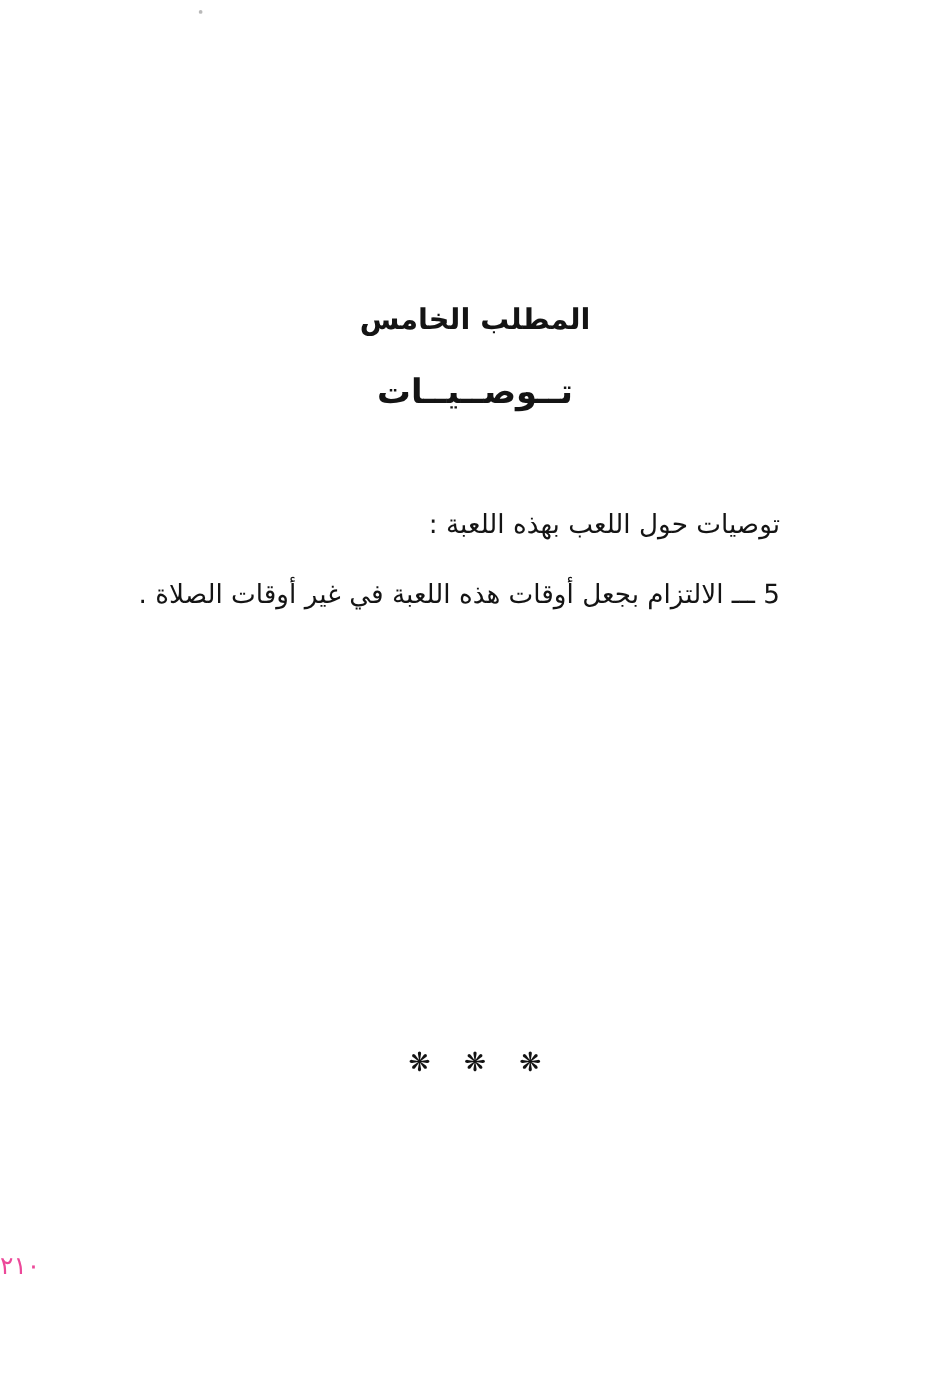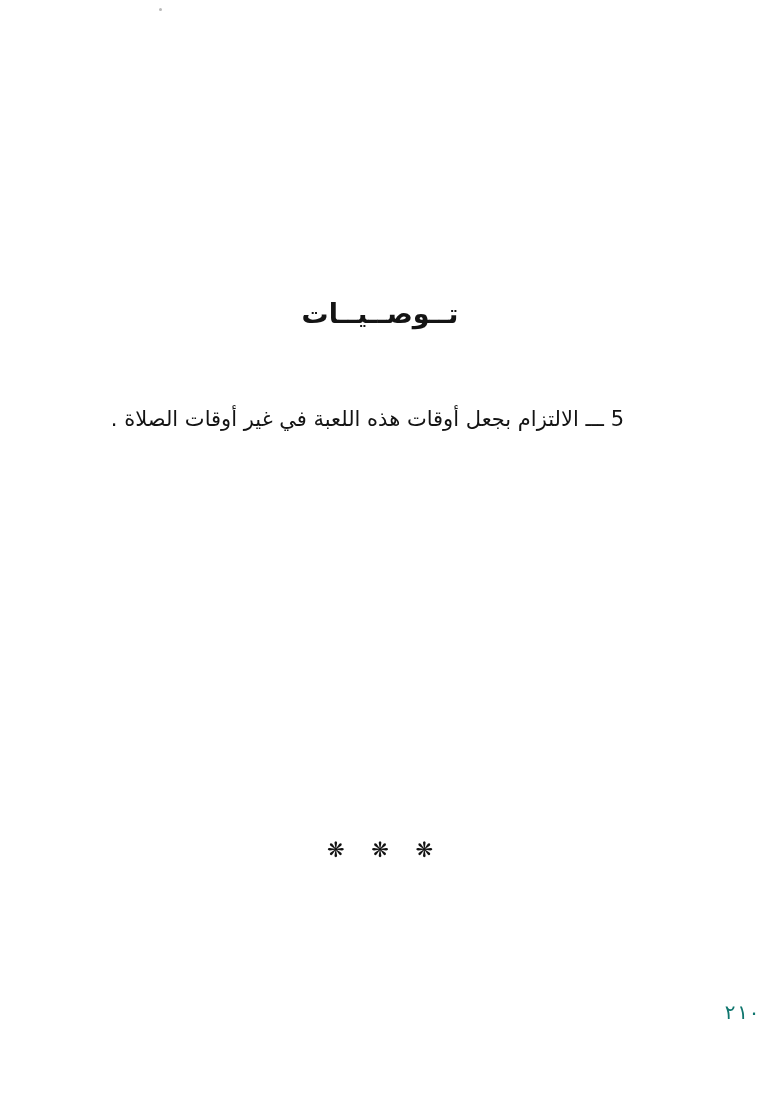--- a/index.html
+++ b/index.html
@@ -84,38 +84,39 @@
   }
   .ornament .star {
     display: inline-block;
     margin: 0 10px;
   }
   .page-number {
     position: absolute;
     top: 1000px;
     left: 0;
     right: 0;
-    text-align: right;
+    text-align: left;
     font-size: 20px;
     letter-spacing: 2px;
-    color: #0f766e;
-    font-family: Liberation Mono, monospace;
+    color: #ec4899;
   }
 </style>
 </head>
 <body>
 
 <div class="page">
 
   <div class="speck"></div>
 
+  <div class="heading-small">المطلب الخامس</div>
 
   <div class="heading-large">تــوصــيــات</div>
 
   <div class="content">
+    <p class="intro">توصيات حول اللعب بهذه اللعبة :</p>
 
     <p class="item item-1">5 ـــ الالتزام بجعل أوقات هذه اللعبة في غير أوقات الصلاة .</p>
 
 
 
 
   </div>
 
   <div class="ornament">
     <span class="star">❋</span>

